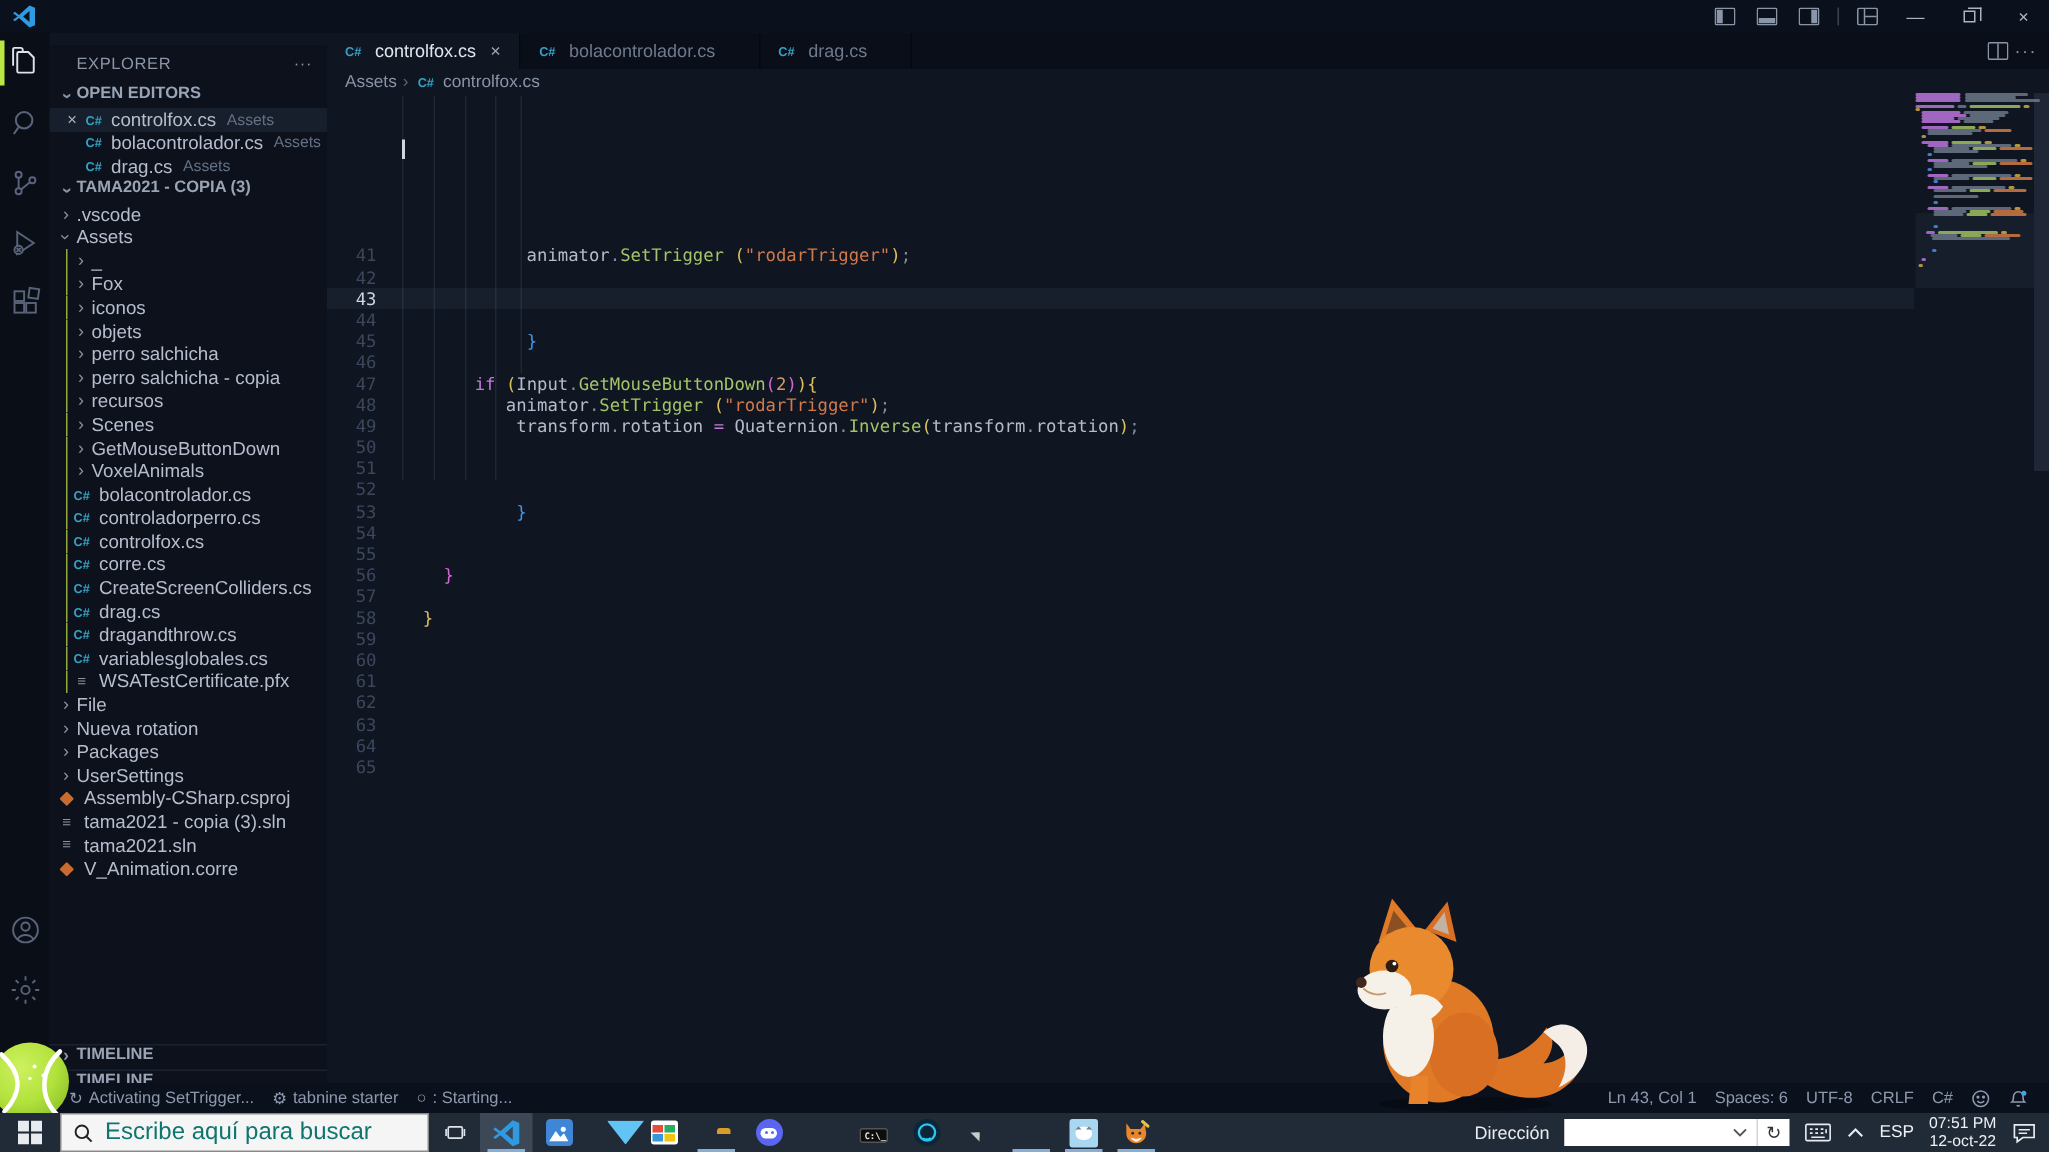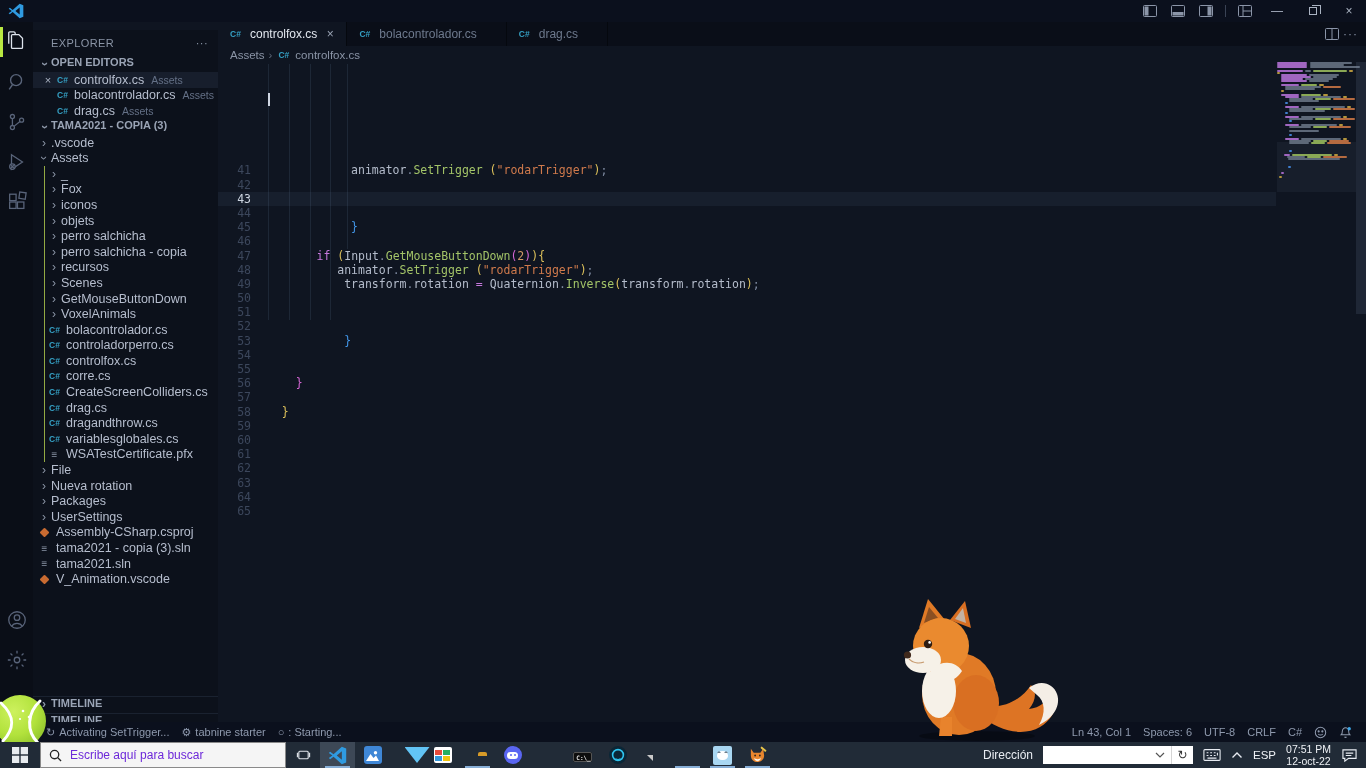--- a/index.html
+++ b/index.html
@@ -81,21 +81,21 @@
   #statusbar{position:absolute;left:0;top:722px;width:1366px;height:20px;background:#0b101d;z-index:20;
              display:flex;align-items:center;font-size:11px;color:#8e99ad;padding:0 8px}
   .st-item{display:flex;align-items:center;gap:4px;padding:0 6px;height:100%}
   #st-right{margin-left:auto;display:flex;align-items:center}
 
   
   #taskbar{position:absolute;left:0;top:742px;width:1366px;height:26px;background:#212b37;z-index:40;
            display:flex;align-items:stretch}
   #start-btn{width:40px;display:flex;align-items:center;justify-content:center}
   #tb-search{width:246px;background:#f5f5f5;border:1px solid #8a8a8a;display:flex;align-items:center;gap:8px;padding:0 8px}
-  #tb-search .ph{color:#6d28d9;font-size:12px}
+  #tb-search .ph{color:#0f766e;font-size:16px}
   #taskview{width:34px;display:flex;align-items:center;justify-content:center}
   .app{width:35px;display:flex;align-items:center;justify-content:center;position:relative}
   .app.active-app{background:#3d4856}
   .app .runline{position:absolute;left:5px;right:5px;bottom:0;height:2px;background:#87aed6}
   #tray{margin-left:auto;display:flex;align-items:center;gap:10px;padding-right:8px;color:#eef1f5;font-size:12px}
   #dir-label{color:#e8ecf2}
   #dir-input{width:128px;height:18px;background:#fff;border:none;display:flex;align-items:center;justify-content:flex-end;color:#555}
   #dir-group{display:flex;height:18px;background:#fff;align-items:center}
   #dir-refresh{width:22px;height:18px;border-left:1px solid #d5d5d5;display:flex;align-items:center;justify-content:center;color:#333;font-size:12px}
   #clock{text-align:center;font-size:10.5px;line-height:12px}
@@ -431,21 +431,21 @@
           <span class="fic">
             <span class="ic-sln">≡</span>
           </span>
           <span>tama2021.sln</span>
         </div>
         <div class="row">
           <div class="d0pad"></div>
           <span class="fic">
             <span class="ic-csproj"></span>
           </span>
-          <span>V_Animation.vscode</span>
+          <span>V_Animation.corre</span>
         </div>
       </div>
     <div id="sb-bottom">
       <div class="sb-sec">
         <span class="chev">›</span>
           <span>TIMELINE</span>
       </div>
       <div class="sb-sec">
         <span class="chev">›</span>
           <span>TIMELINE</span>

